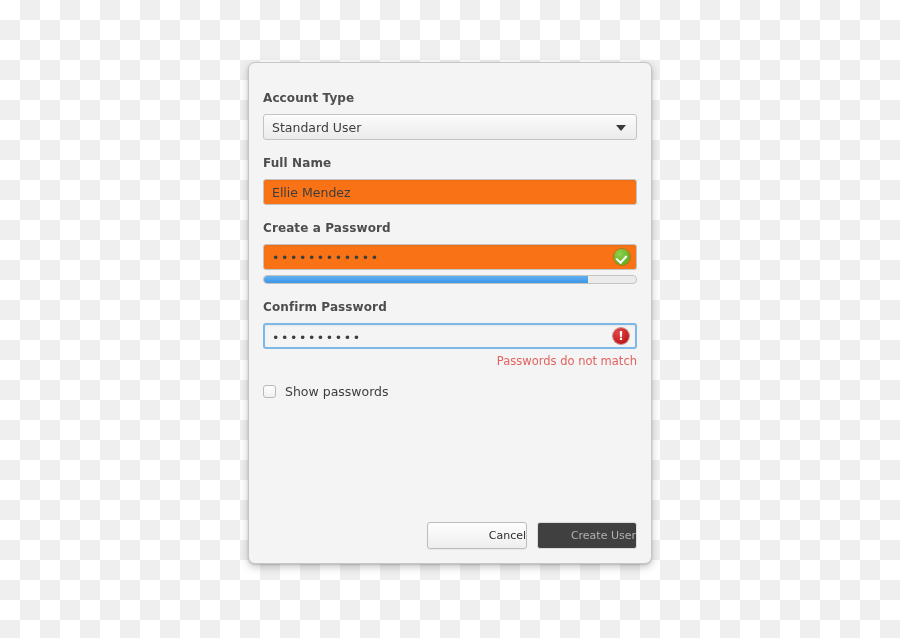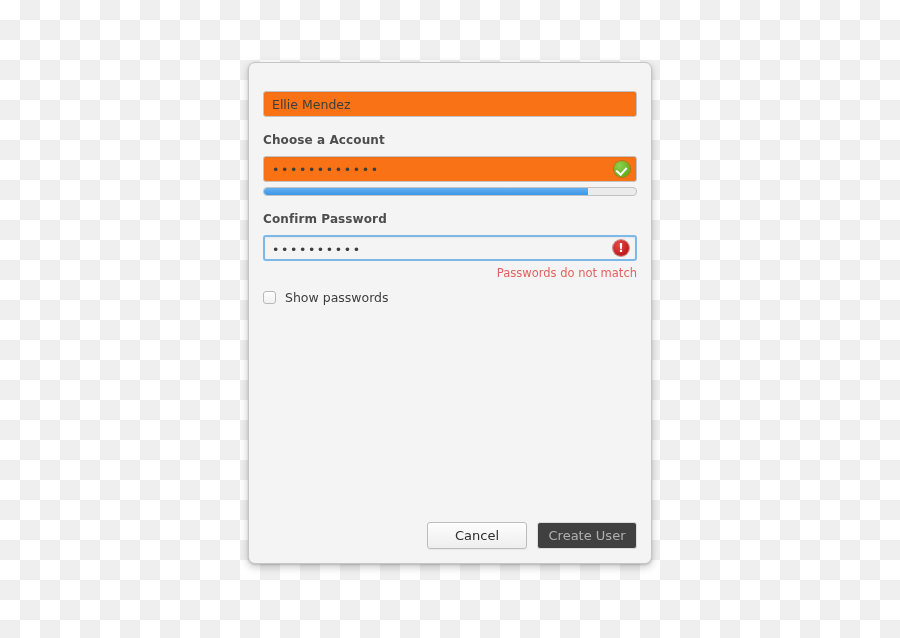--- a/index.html
+++ b/index.html
@@ -149,21 +149,21 @@
     text-align: right;
     font-size: 11.5px;
     color: #e2625f;
     margin-top: 5px;
   }
 
   
   .check-row {
     display: flex;
     align-items: center;
-    margin-top: 10px;
+    margin-top: 16px;
   }
   .checkbox {
     width: 13px; height: 13px;
     border: 1px solid #b9b9b9;
     border-radius: 3px;
     background: linear-gradient(#fdfdfd, #f1f1f1);
     margin-right: 9px;
   }
   .check-label {
     font-size: 12.5px;
@@ -174,51 +174,59 @@
   .btn-row {
     position: absolute;
     right: 14px; bottom: 14px;
     display: flex;
     gap: 10px;
   }
   .btn {
     width: 100px;
     height: 27px;
     border-radius: 3px;
-    font-size: 13px;
-    text-align: center;
+    font-size: 11px;
+    text-align: right;
     line-height: 25px;
   }
   .btn-normal {
     border: 1px solid #bdbdbd;
     background: linear-gradient(#fdfdfd, #eeeeee);
     color: #2d2d2d;
     box-shadow: 0 1px 1px rgba(0,0,0,.05);
   }
   .btn-disabled {
     border: 1px solid #dcdcdc;
     background: #404040;
     color: #b0b0b0;
   }
 </style>
 </head>
 <body>
 
 <div id="dialog">
 
-
   <div class="field-group">
+    <div class="flabel">Account Type</div>
+    <div class="ctl select">
+      <span class="txt">Standard User</span>
+      <span class="arrow"></span>
+    </div>
+  </div>
+
+  <div class="field-group">
+    <div class="flabel">Full Name</div>
     <div class="ctl entry">
       <span class="txt">Ellie Mendez</span>
     </div>
   </div>
 
 
   <div class="field-group">
-    <div class="flabel">Choose a Account</div>
+    <div class="flabel">Create a Password</div>
     <div class="ctl entry">
       <span class="txt dots">••••••••••••</span>
       <span class="status-icon icon-ok"></span>
     </div>
     <div class="meter">
       <div class="meter-fill" id="meter-fill" style="width: 87%;"></div>
     </div>
   </div>
 
   <div class="field-group" style="margin-bottom:10px;">

